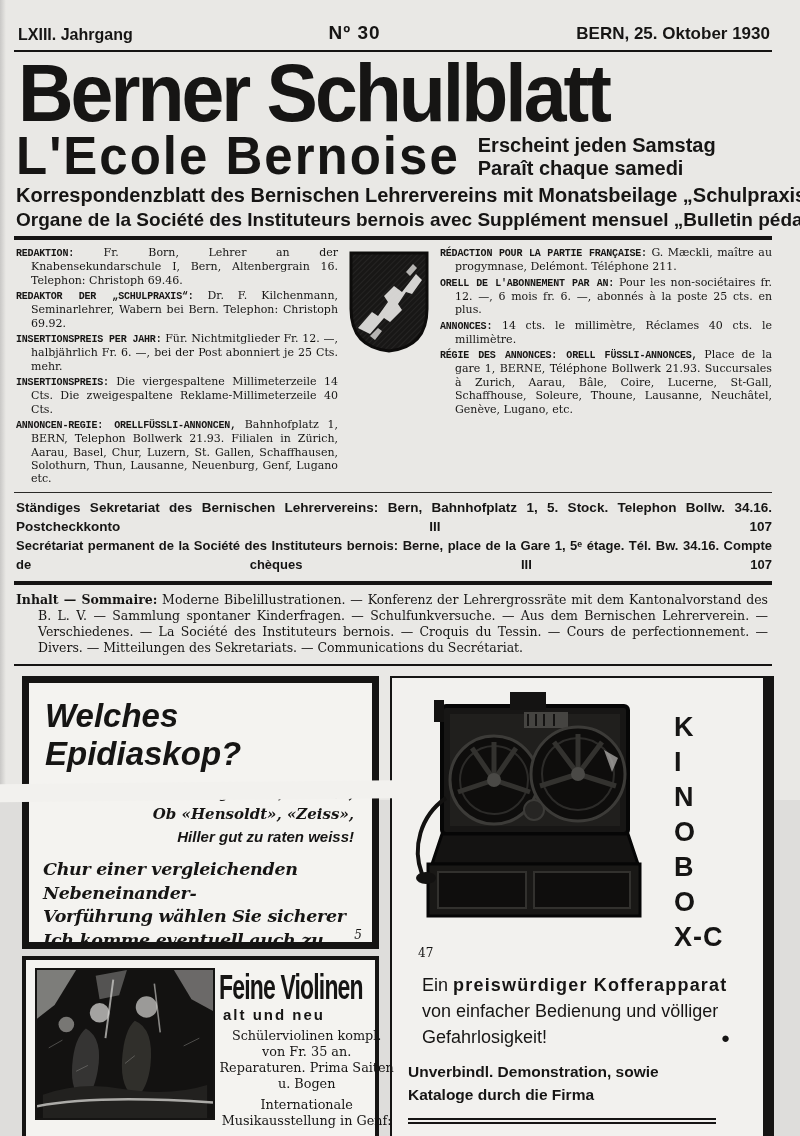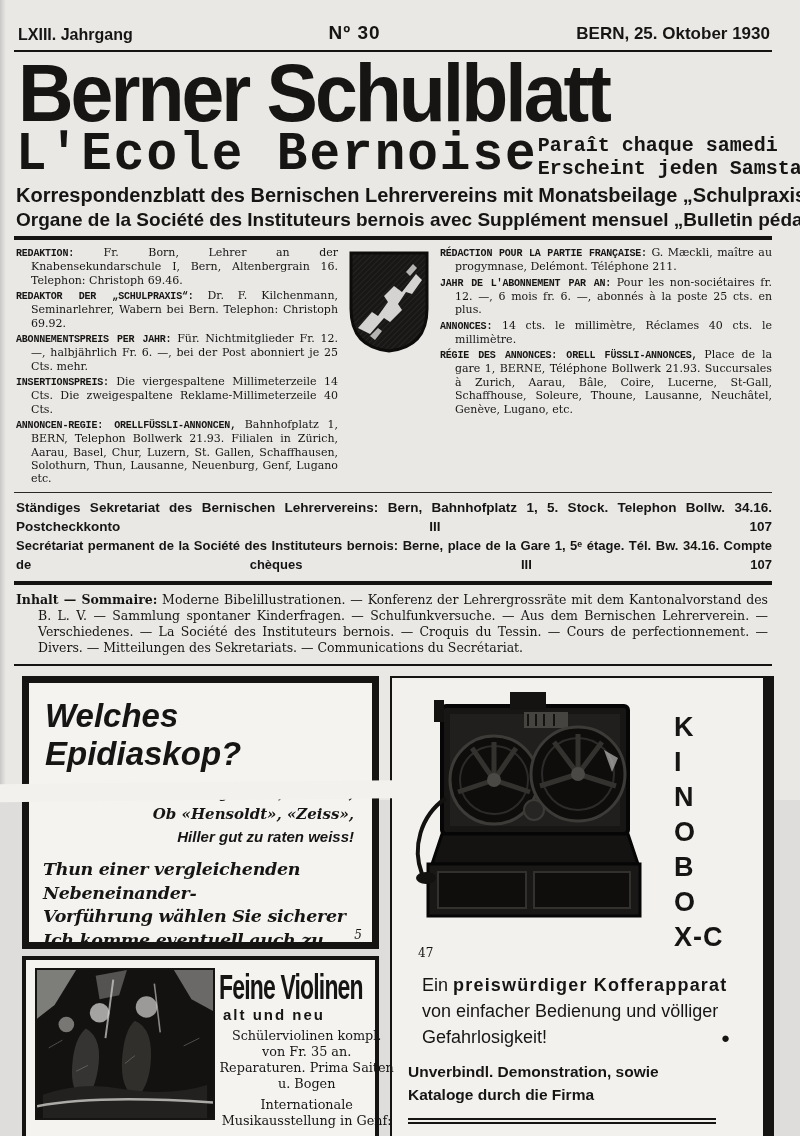--- a/index.html
+++ b/index.html
@@ -30,21 +30,21 @@
   .rule-heavy { border:0; height:4px; background:#151413; margin:0 2px; }
   .rule-med   { border:0; height:2px; background:#151413; margin:0 2px; }
   .rule-thin  { border:0; height:1px; background:#2a2927; margin:0 2px; }
 
   
   .title-de {
     font-size:77px; font-weight:800; letter-spacing:-3px;
     line-height:1.0; transform:scaleY(1.06); transform-origin:top left;
     white-space:nowrap; padding-left:6px;
   }
-  .row-fr { display:flex; align-items:flex-end; padding-left:4px; margin-top:2px;font-family:Liberation Mono, monospace; }
+  .row-fr { display:flex; align-items:flex-end; gap:18px; padding-left:4px; margin-top:2px; }
   .title-fr {
     font-size:51px; font-weight:800; letter-spacing:2px; line-height:1.0;
     transform:scaleY(1.05); transform-origin:bottom left; white-space:nowrap;
   }
   .freq { font-size:20px; font-weight:700; line-height:1.15; padding-bottom:2px; white-space:nowrap; }
   .subtitle { font-size:20px; font-weight:700; padding:2px 2px 0 4px; white-space:nowrap; }
   .subtitle.fr { font-size:19px; padding-bottom:5px; }
 
   
   .info { display:grid; grid-template-columns:322px 86px 1fr; gap:0 8px; padding:6px 2px 4px 4px; }
@@ -121,52 +121,52 @@
     <span class="vol">LXIII. Jahrgang</span>
     <span class="issue">Nº 30</span>
     <span class="date">BERN, 25. Oktober 1930</span>
   </div>
   <div class="rule-med"></div>
 
   <div class="title-de">Berner Schulblatt</div>
   <div class="row-fr">
     <div class="title-fr">L'Ecole Bernoise</div>
     <div class="freq">
+      <div>Erscheint jeden Samstag</div>
       <div>Paraît chaque samedi</div>
-      <div>Erscheint jeden Samstag</div>
     </div>
   </div>
   <div class="subtitle">Korrespondenzblatt des Bernischen Lehrervereins mit Monatsbeilage „Schulpraxis“</div>
   <div class="subtitle fr">Organe de la Société des Instituteurs bernois avec Supplément mensuel „Bulletin pédagogique“</div>
   <div class="rule-heavy"></div>
 
   <div class="info">
     <div class="info-col">
       <p><span class="lbl">REDAKTION:</span><span> Fr. Born, Lehrer an der Knabensekundarschule I, Bern, Altenbergrain 16. Telephon: Christoph 69.46.</span></p>
       <p><span class="lbl">REDAKTOR DER „SCHULPRAXIS“:</span><span> Dr. F. Kilchenmann, Seminarlehrer, Wabern bei Bern. Telephon: Christoph 69.92.</span></p>
-      <p><span class="lbl">ABONNEMENTSPREIS PER JAHR:</span><span> Für. Nichtmitglieder Fr. 12. —, halbjährlich Fr. 6. —, bei der Post abonniert je 25 Cts. mehr.</span></p>
+      <p><span class="lbl">INSERTIONSPREIS PER JAHR:</span><span> Für. Nichtmitglieder Fr. 12. —, halbjährlich Fr. 6. —, bei der Post abonniert je 25 Cts. mehr.</span></p>
       <p><span class="lbl">INSERTIONSPREIS:</span><span> Die viergespaltene Millimeterzeile 14 Cts. Die zweigespaltene Reklame-Millimeterzeile 40 Cts.</span></p>
       <p><span class="lbl">ANNONCEN-REGIE: ORELLFÜSSLI-ANNONCEN,</span><span> Bahnhofplatz 1, BERN, Telephon Bollwerk 21.93. Filialen in Zürich, Aarau, Basel, Chur, Luzern, St. Gallen, Schaffhausen, Solothurn, Thun, Lausanne, Neuenburg, Genf, Lugano etc.</span></p>
     </div>
     <div class="emblem">
       <svg width="82" height="104" viewBox="0 0 82 104">
         <defs>
           <pattern id="hatch" width="4" height="4" patternUnits="userSpaceOnUse" patternTransform="rotate(45)">
             <rect width="4" height="4" fill="#181716"></rect>
               <line x1="0" y1="0" x2="0" y2="4" stroke="#2e2d2b" stroke-width="1.2"></line>
           </pattern>
         </defs>
         <path d="M3,3 h76 v56 q0,38 -38,42 q-38,-4 -38,-42 Z" fill="url(#hatch)" stroke="#0d0c0b" stroke-width="3"></path>
         <path d="M10,78 l14,-16 6,4 10,-14 -4,-6 10,-10 8,6 14,-18 6,6 -10,14 -6,-2 -8,12 4,6 -12,12 -6,-4 -14,16 Z" fill="#e9e8e5" opacity="0.9"></path>
         <path d="M22,86 l8,-8 4,3 -7,9 Z M58,22 l7,-8 4,4 -7,8 Z" fill="#e9e8e5" opacity="0.75"></path>
       </svg>
     </div>
     <div class="info-col">
       <p><span class="lbl">RÉDACTION POUR LA PARTIE FRANÇAISE:</span><span> G. Mæckli, maître au progymnase, Delémont. Téléphone 211.</span></p>
-      <p><span class="lbl">JAHR DE L'ABONNEMENT PAR AN:</span><span> Pour les non-sociétaires fr. 12. —, 6 mois fr. 6. —, abonnés à la poste 25 cts. en plus.</span></p>
+      <p><span class="lbl">ORELL DE L'ABONNEMENT PAR AN:</span><span> Pour les non-sociétaires fr. 12. —, 6 mois fr. 6. —, abonnés à la poste 25 cts. en plus.</span></p>
       <p><span class="lbl">ANNONCES:</span><span> 14 cts. le millimètre, Réclames 40 cts. le millimètre.</span></p>
       <p><span class="lbl">RÉGIE DES ANNONCES: ORELL FÜSSLI-ANNONCES,</span><span> Place de la gare 1, BERNE, Téléphone Bollwerk 21.93. Succursales à Zurich, Aarau, Bâle, Coire, Lucerne, St-Gall, Schaffhouse, Soleure, Thoune, Lausanne, Neuchâtel, Genève, Lugano, etc.</span></p>
     </div>
   </div>
   <div class="rule-thin"></div>
 
   <div class="secretariat">
     <div>Ständiges Sekretariat des Bernischen Lehrervereins: Bern, Bahnhofplatz 1, 5. Stock. Telephon Bollw. 34.16. Postcheckkonto III 107</div>
     <div class="fr">Secrétariat permanent de la Société des Instituteurs bernois: Berne, place de la Gare 1, 5ᵉ étage. Tél. Bw. 34.16. Compte de chèques III 107</div>
   </div>
@@ -181,21 +181,21 @@
     <div class="col-l">
 
       <div class="box-epi">
         <div class="epi-h">Welches Epidiaskop?</div>
         <div class="epi-quotes">
           <div>Ob «Janus», «Leitz»,</div>
           <div>Ob «Hensoldt», «Zeiss»,</div>
           <div class="strong">Hiller gut zu raten weiss!</div>
         </div>
         <div class="epi-body">
-          <div>Thun einer vergleichenden Nebeneinander-</div>
+          <div>Chur einer vergleichenden Nebeneinander-</div>
           <div>Vorführung wählen Sie sicherer</div>
           <div>Ich komme eventuell auch zu Ihnen</div>
         </div>
         <div class="epi-rule"></div>
         <div class="epi-name">H. Hiller-Mathys</div>
         <div class="epi-sub">Schul-Projektion</div>
         <div class="epi-addr">
           <span>Neuengasse 21, I. St.</span>
           <span class="city">Bern</span>
           <span>Neuengasse 21, I. St.</span>

